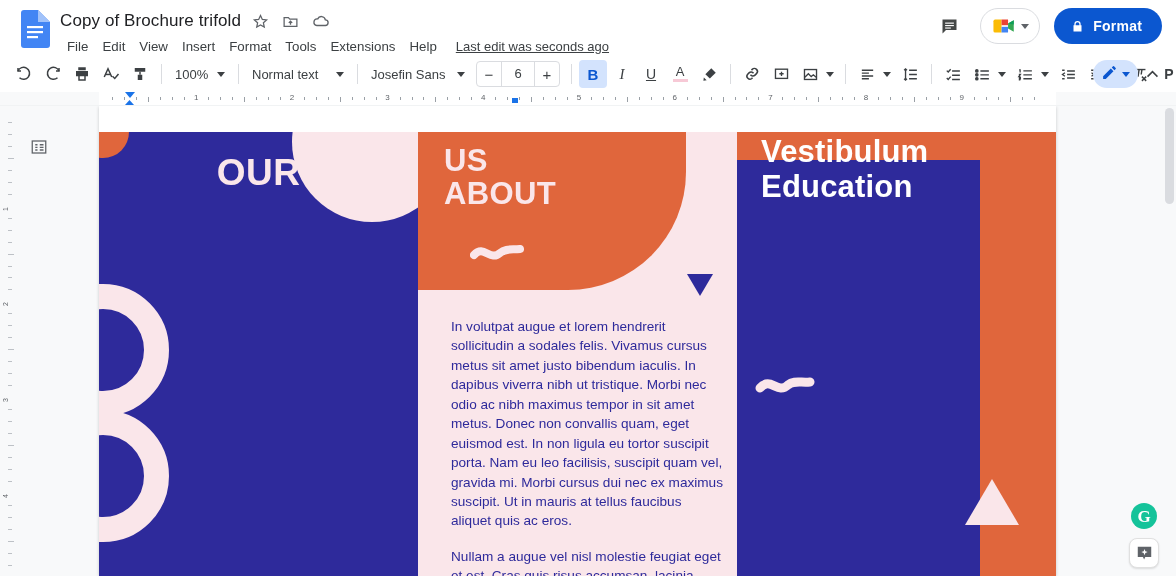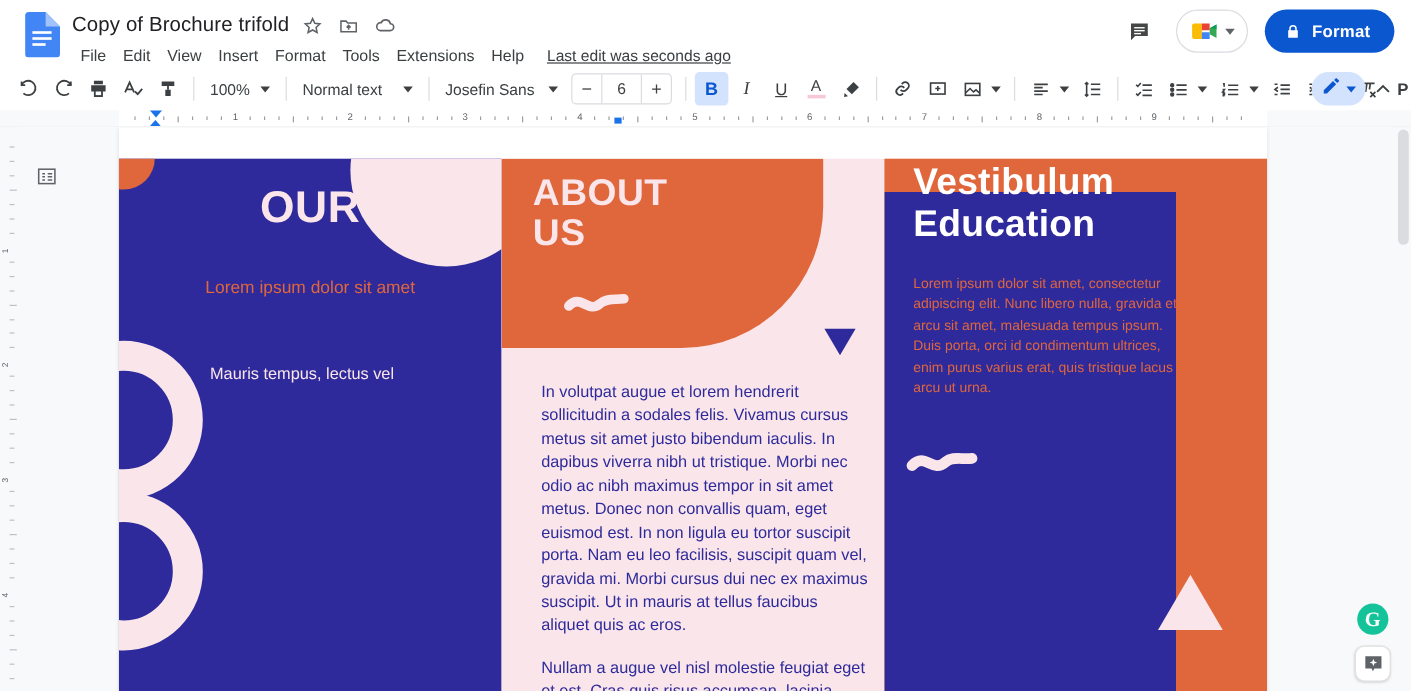--- a/index.html
+++ b/index.html
@@ -512,53 +512,48 @@
     <div class="brochure">
 
       <div class="p1">
         <div class="p1-orange-nub"></div>
         <div class="p1-circle"></div>
         <div class="ring ring1"></div>
         <div class="ring ring2"></div>
         <div class="p1-h1">
           <div>OUR</div>
         </div>
-        <div class="p1-sub">Lorem ipsum dolor sit amet</div>
         <div class="p1-body">
-          <p>Mauris tempus, lectus vel</p>
         </div>
       </div>
 
       <div class="p2">
         <div class="p2-orange"></div>
         <div class="p2-h1">
+          <div>US</div>
           <div>ABOUT</div>
-          <div>US</div>
         </div>
         <div class="p2-squig">
           <svg width="54" height="22" viewBox="0 0 54 22" fill="none" stroke="#fae6ea" stroke-width="8" stroke-linecap="round">
             <path d="M4 13 C14 2, 20 20, 30 11 C36 6, 42 8, 50 7"></path>
           </svg>
         </div>
         <div class="p2-tri"></div>
         <div class="p2-body">
           <p>In volutpat augue et lorem hendrerit sollicitudin a sodales felis. Vivamus cursus metus sit amet justo bibendum iaculis. In dapibus viverra nibh ut tristique. Morbi nec odio ac nibh maximus tempor in sit amet metus. Donec non convallis quam, eget euismod est. In non ligula eu tortor suscipit porta. Nam eu leo facilisis, suscipit quam vel, gravida mi. Morbi cursus dui nec ex maximus suscipit. Ut in mauris at tellus faucibus aliquet quis ac eros.</p>
           <p>Nullam a augue vel nisl molestie feugiat eget et est. Cras quis risus accumsan, lacinia diam ac, porttitor justo. Donec</p>
         </div>
       </div>
 
       <div class="p3">
         <div class="p3-navy"></div>
         <div class="p3-h1">
           <div>Vestibulum</div>
           <div>Education</div>
         </div>
-        <div class="p3-body">
-          <p>Lorem ipsum dolor sit amet, consectetur adipiscing elit. Nunc libero nulla, gravida et arcu sit amet, malesuada tempus ipsum. Duis porta, orci id condimentum ultrices, enim purus varius erat, quis tristique lacus arcu ut urna.</p>
-        </div>
         <div class="p3-squig">
           <svg width="60" height="24" viewBox="0 0 60 24" fill="none" stroke="#fae6ea" stroke-width="9" stroke-linecap="round">
             <path d="M5 14 C16 2, 22 21, 33 11 C39 6, 46 9, 55 8"></path>
           </svg>
         </div>
         <div class="p3-tri"></div>
       </div>
 
     </div>
   </div>

